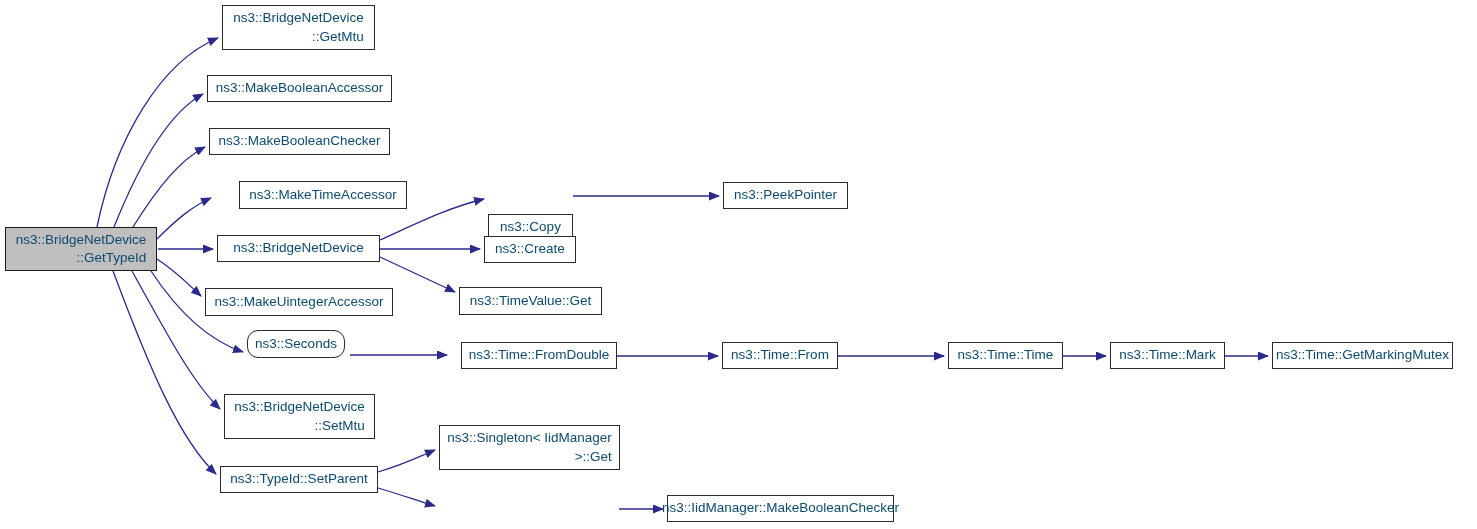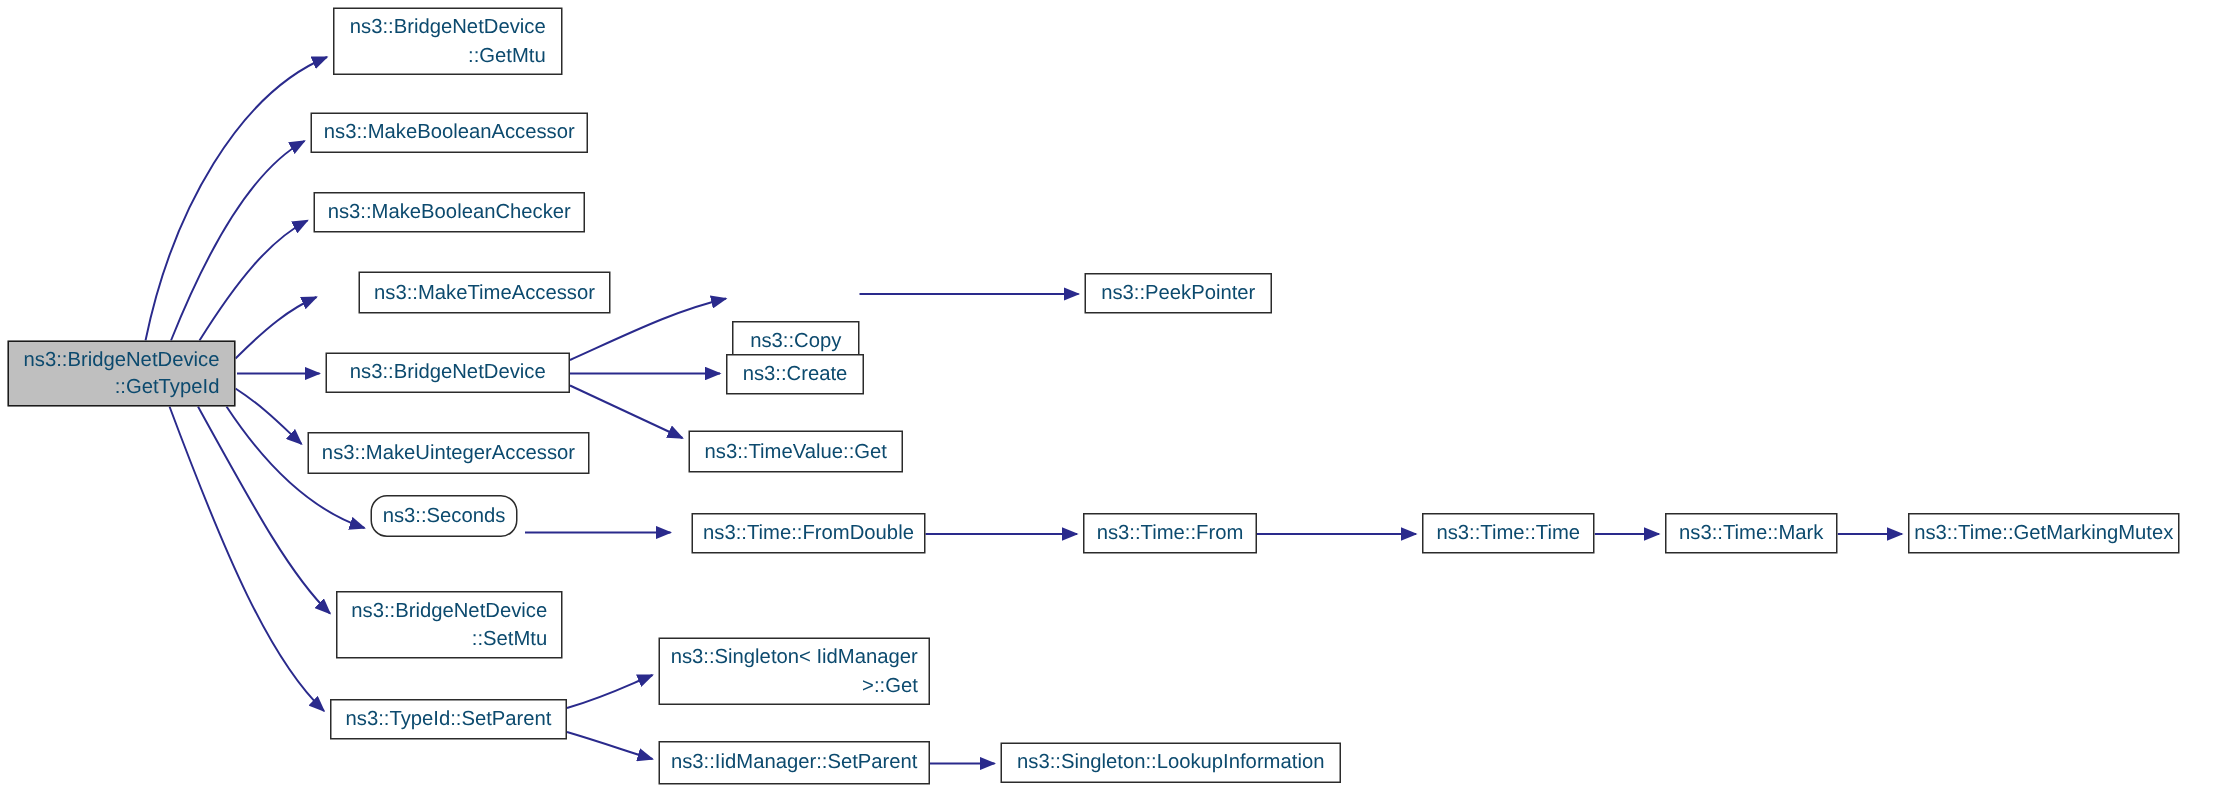--- a/index.html
+++ b/index.html
@@ -99,17 +99,16 @@
 
   <div class="node" style="left:948px;top:342px;width:115px;height:27px;">ns3::Time::Time</div>
 
   <div class="node" style="left:1110px;top:342px;width:115px;height:27px;">ns3::Time::Mark</div>
 
   <div class="node" style="left:1272px;top:342px;width:181px;height:27px;">ns3::Time::GetMarkingMutex</div>
 
   <div class="node" style="left:439px;top:425px;width:181px;height:45px;">ns3::Singleton&lt; IidManager
 &gt;::Get</div>
 
-  <div class="node" style="left:439px;top:494px;width:181px;height:29px;">ns3::IidManager::SetParent</div>
 
-  <div class="node" style="left:667px;top:495px;width:227px;height:27px;">ns3::Singleton::LookupInformation</div>
+  <div class="node" style="left:667px;top:495px;width:227px;height:27px;">ns3::IidManager::MakeBooleanChecker</div>
 
 </div>
 
 </body></html>

